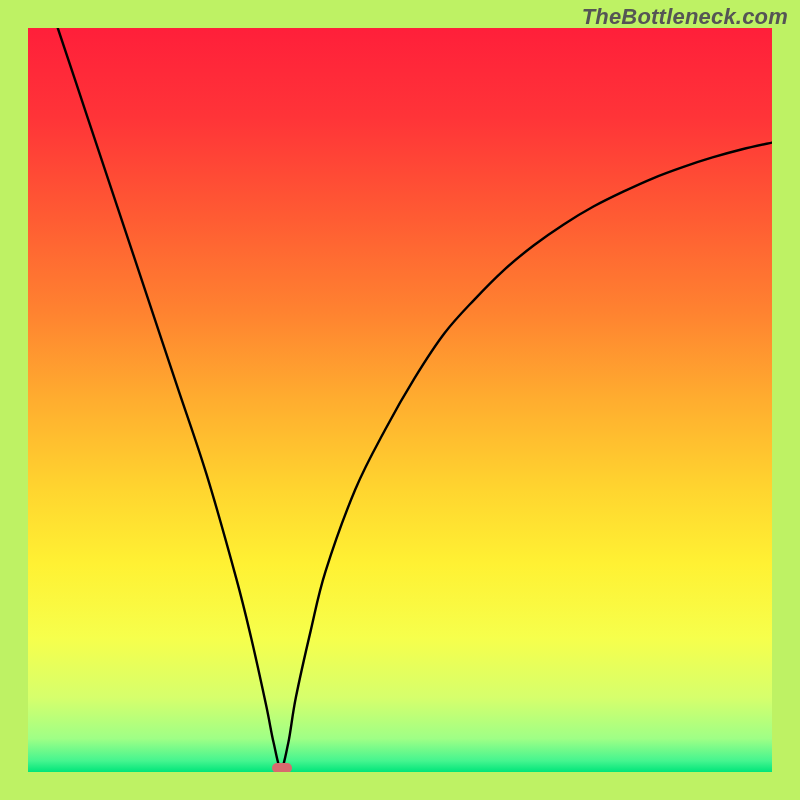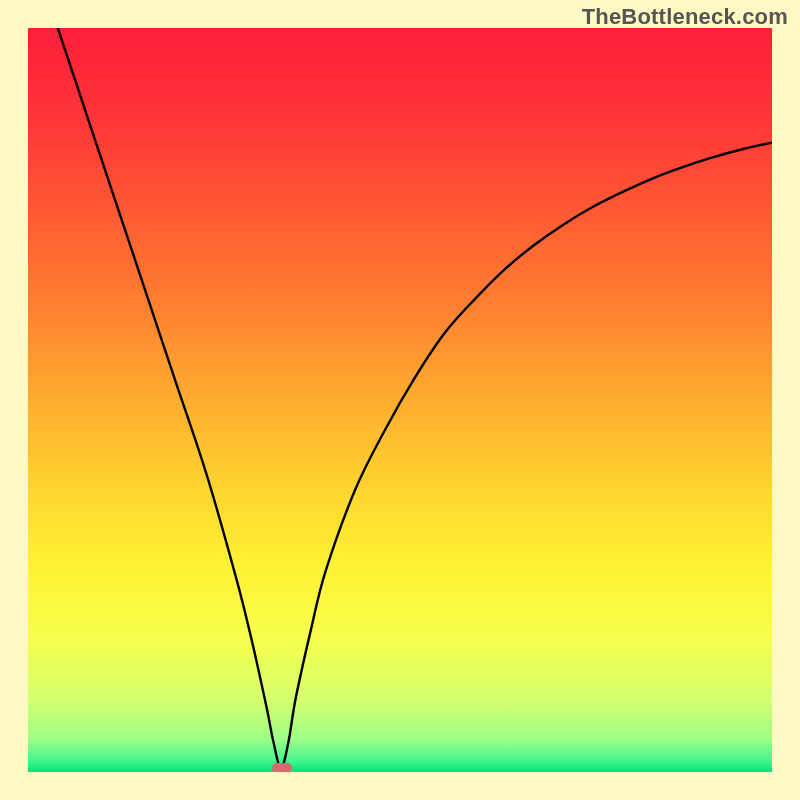--- a/index.html
+++ b/index.html
@@ -8,21 +8,22 @@
     width: 800px;
     height: 800px;
     background: #000;
     font-family: Arial, Helvetica, sans-serif;
     overflow: hidden;
   }
   .frame {
     position: relative;
     width: 800px;
     height: 800px;
-    background: #fef9c3;
+    background: #bef264;
+    font-style: italic;
   }
   .watermark {
     position: absolute;
     top: 4px;
     right: 12px;
     color: #555;
     font-size: 22px;
     font-weight: 600;
     letter-spacing: 0.2px;
     user-select: none;

